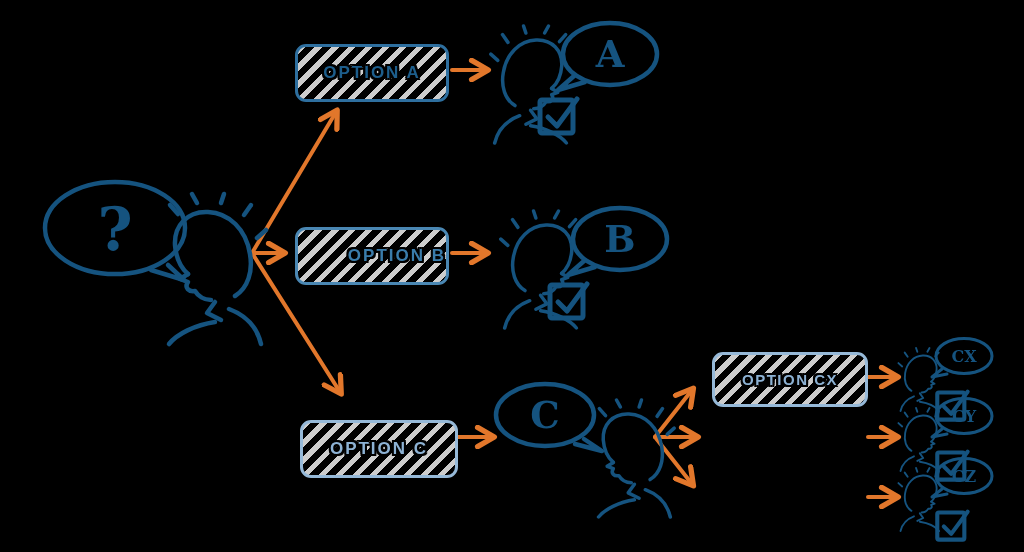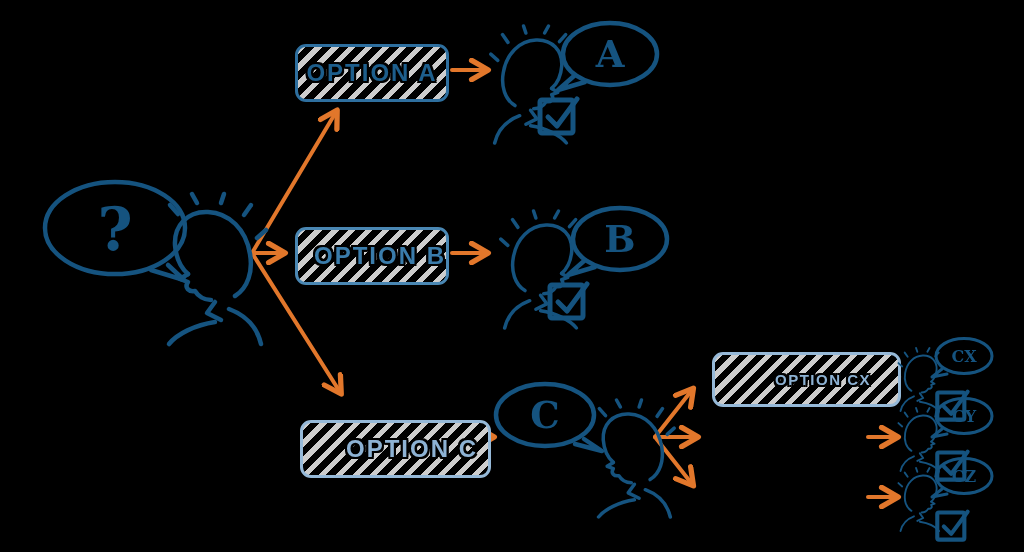--- a/index.html
+++ b/index.html
@@ -34,28 +34,28 @@
     position:absolute;display:flex;align-items:center;justify-content:center;
     border:3.5px solid;border-radius:11px;
     background:var(--background) repeating-linear-gradient(135deg,var(--hatch) 0 5px,transparent 5px 12px);
   }
   .opt::before{ 
     content:"";position:absolute;z-index:-1;border-radius:11px;
     top:8px;left:12px;right:-7px;bottom:-10px;
     background:repeating-linear-gradient(135deg,var(--hatch) 0 5px,transparent 5px 12px);
   }
   .opt-label{
-    font-weight:800;letter-spacing:2px;font-size:24px;
+    font-weight:800;letter-spacing:2px;font-size:17px;
     text-shadow:2px 2px 0 #000,-2px -2px 0 #000,2px -2px 0 #000,-2px 2px 0 #000,
                 0 2px 0 #000,0 -2px 0 #000,2px 0 0 #000,-2px 0 0 #000;
   }
   .opt-sub .opt-label{font-size:15px;letter-spacing:1.5px;}
   .opt-a{border-color:var(--option_a_border);}  .opt-a .opt-label{color:var(--option_a_text);}
   .opt-b{border-color:var(--option_b_border);justify-content:flex-end;}  .opt-b .opt-label{color:var(--option_b_text);}
-  .opt-light{border-color:var(--option_light);padding-left:33px;} .opt-light .opt-label{color:var(--option_light_text);}
+  .opt-light{border-color:var(--option_light);} .opt-light .opt-label{color:var(--option_light_text);}
 </style>
 </head>
 <body>
 
 <div id="canvas">
 
   <svg width="0" height="0">
     <defs>
       <symbol id="head" overflow="visible">
         <g fill="none" stroke-linecap="round" stroke-linejoin="round" stroke-width="4.5">

